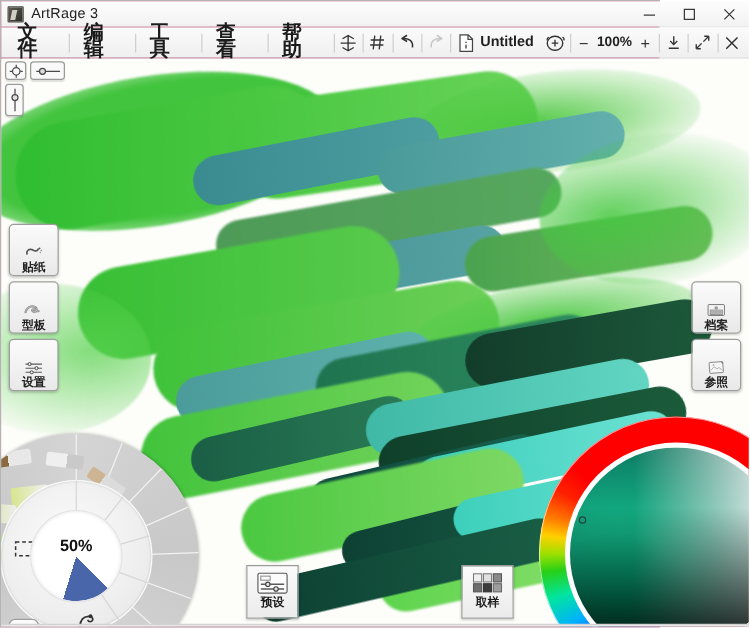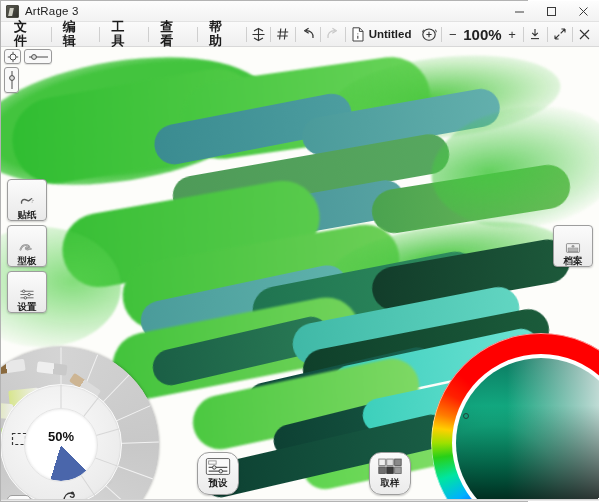--- a/index.html
+++ b/index.html
@@ -39,33 +39,33 @@
   .winbtn svg { display:block; }
 
   
   .menubar {
     position: absolute; left: 0; top: 21px; width: 598px; height: 25px;
     background: linear-gradient(#fbfbfb, #efefef);
     border-bottom: 1px solid #d8d8d8;
     display: flex; align-items: center; padding: 0 2px;
   }
   .menu-item {
-    font-size: 13px; color: #1b1b1b; padding: 3px 11px; line-height: 14px;
+    font-size: 16px; color: #1b1b1b; padding: 3px 11px; line-height: 14px;
     font-weight: 700;
   }
   .msep { width: 1px; height: 15px; background: #cfcfcf; }
   .tb-icon {
     width: 24px; height: 20px; display: flex; align-items: center;
     justify-content: center; color: #333;
   }
   .tb-icon.disabled { color: #c4c4c4; }
   .doc-chip { display: flex; align-items: center; gap: 5px; padding: 0 6px; }
   .doc-name { font-size: 11.5px; color: #1f1f1f; font-weight: 700; }
   .zoom-group { display: flex; align-items: center; gap: 5px; padding: 0 5px; }
-  .zoom-val { font-size: 15px; color: #222; font-weight: 700; min-width: 28px; text-align:center;}
+  .zoom-val { font-size: 11px; color: #222; font-weight: 700; min-width: 28px; text-align:center;}
   .zoom-pm { font-size: 13px; color: #333; width: 11px; text-align: center; }
   .spacer { flex: 1 1 auto; }
 
   
   .canvas-area {
     position: absolute; left: 0; top: 46px; width: 598px; height: 454px;
     background: #fdfdfb; overflow: hidden;
   }
   .canvas-paper { position:absolute; inset:0; background:#fdfdfa; }
 
@@ -94,21 +94,21 @@
     display: flex; flex-direction: column; align-items: center;
     justify-content: flex-start; padding-top: 16px;
   }
   .side-glyph { width: 28px; height: 22px; display:block; }
   .side-label { font-size: 9.5px; color: #222; font-weight: 700; line-height: 11px; margin-top: 1px;}
 
   
   .bot-btn {
     position: absolute; width: 42px; height: 43px;
     background: linear-gradient(#fbfbfb,#ebebeb);
-    border: 1px solid #9d9d9d; border-radius: 12px;
+    border: 1px solid #9d9d9d; border-radius: 0;
     box-shadow: 0 1px 2px rgba(0,0,0,.22);
     display: flex; flex-direction: column; align-items: center;
     justify-content: flex-start; padding-top: 3px;
   }
   .bot-glyph { width: 28px; height: 21px; display: block; }
   .bot-label { font-size: 9.5px; color: #1e1e1e; font-weight: 700; line-height: 11px; }
 
   
   .toolwheel {
     position: absolute; left: -38px; bottom: -42px;
@@ -407,20 +407,29 @@
 
     <div class="side-btn" style="right:6px; top:178px;">
       <svg class="side-glyph" viewBox="0 0 30 22">
         <rect x="3" y="3" width="24" height="16" rx="1.5" fill="#f2f2f2" stroke="#555" stroke-width="1.1"></rect>
         <rect x="6" y="11" width="18" height="7" fill="#cfcfcf" stroke="#666" stroke-width=".8"></rect>
         <circle cx="15" cy="8" r="2.6" fill="#9a9a9a"></circle>
         <path d="M7 13h16M7 15h16M7 17h16" stroke="#7a7a7a" stroke-width=".7"></path>
       </svg>
       <span class="side-label">档案</span>
     </div>
+    <div class="side-btn" style="right:6px; top:224px;">
+      <svg class="side-glyph" viewBox="0 0 30 22">
+        <rect x="5" y="3" width="20" height="16" rx="1" fill="#f6f6f6" stroke="#6a6a6a" stroke-width="1.1" transform="rotate(-4 15 11)"></rect>
+        <path d="M7 15l5-5 4 3 3-2 5 4" fill="none" stroke="#9a9a9a" stroke-width="1.1"></path>
+        <circle cx="11" cy="7.5" r="1.6" fill="#bcbcbc"></circle>
+        <path d="M22 2.5l3 2.5" stroke="#555" stroke-width="1.3"></path>
+      </svg>
+      <span class="side-label">参照</span>
+    </div>
 
     <div class="bot-btn" style="left:196px; bottom:6px;">
       <svg class="bot-glyph" viewBox="0 0 30 22">
         <rect x="2.5" y="2.5" width="25" height="17" rx="1.5" fill="#fbfbfb" stroke="#5a5a5a" stroke-width="1"></rect>
         <rect x="5" y="5" width="8" height="3.5" fill="none" stroke="#8a8a8a" stroke-width=".9"></rect>
         <path d="M5 12h20M5 16h20" stroke="#5a5a5a" stroke-width="1.2"></path>
         <circle cx="11" cy="12" r="1.9" fill="#e6e6e6" stroke="#3f3f3f" stroke-width="1"></circle>
         <circle cx="18" cy="16" r="1.9" fill="#e6e6e6" stroke="#3f3f3f" stroke-width="1"></circle>
       </svg>
       <span class="bot-label">预设</span>

